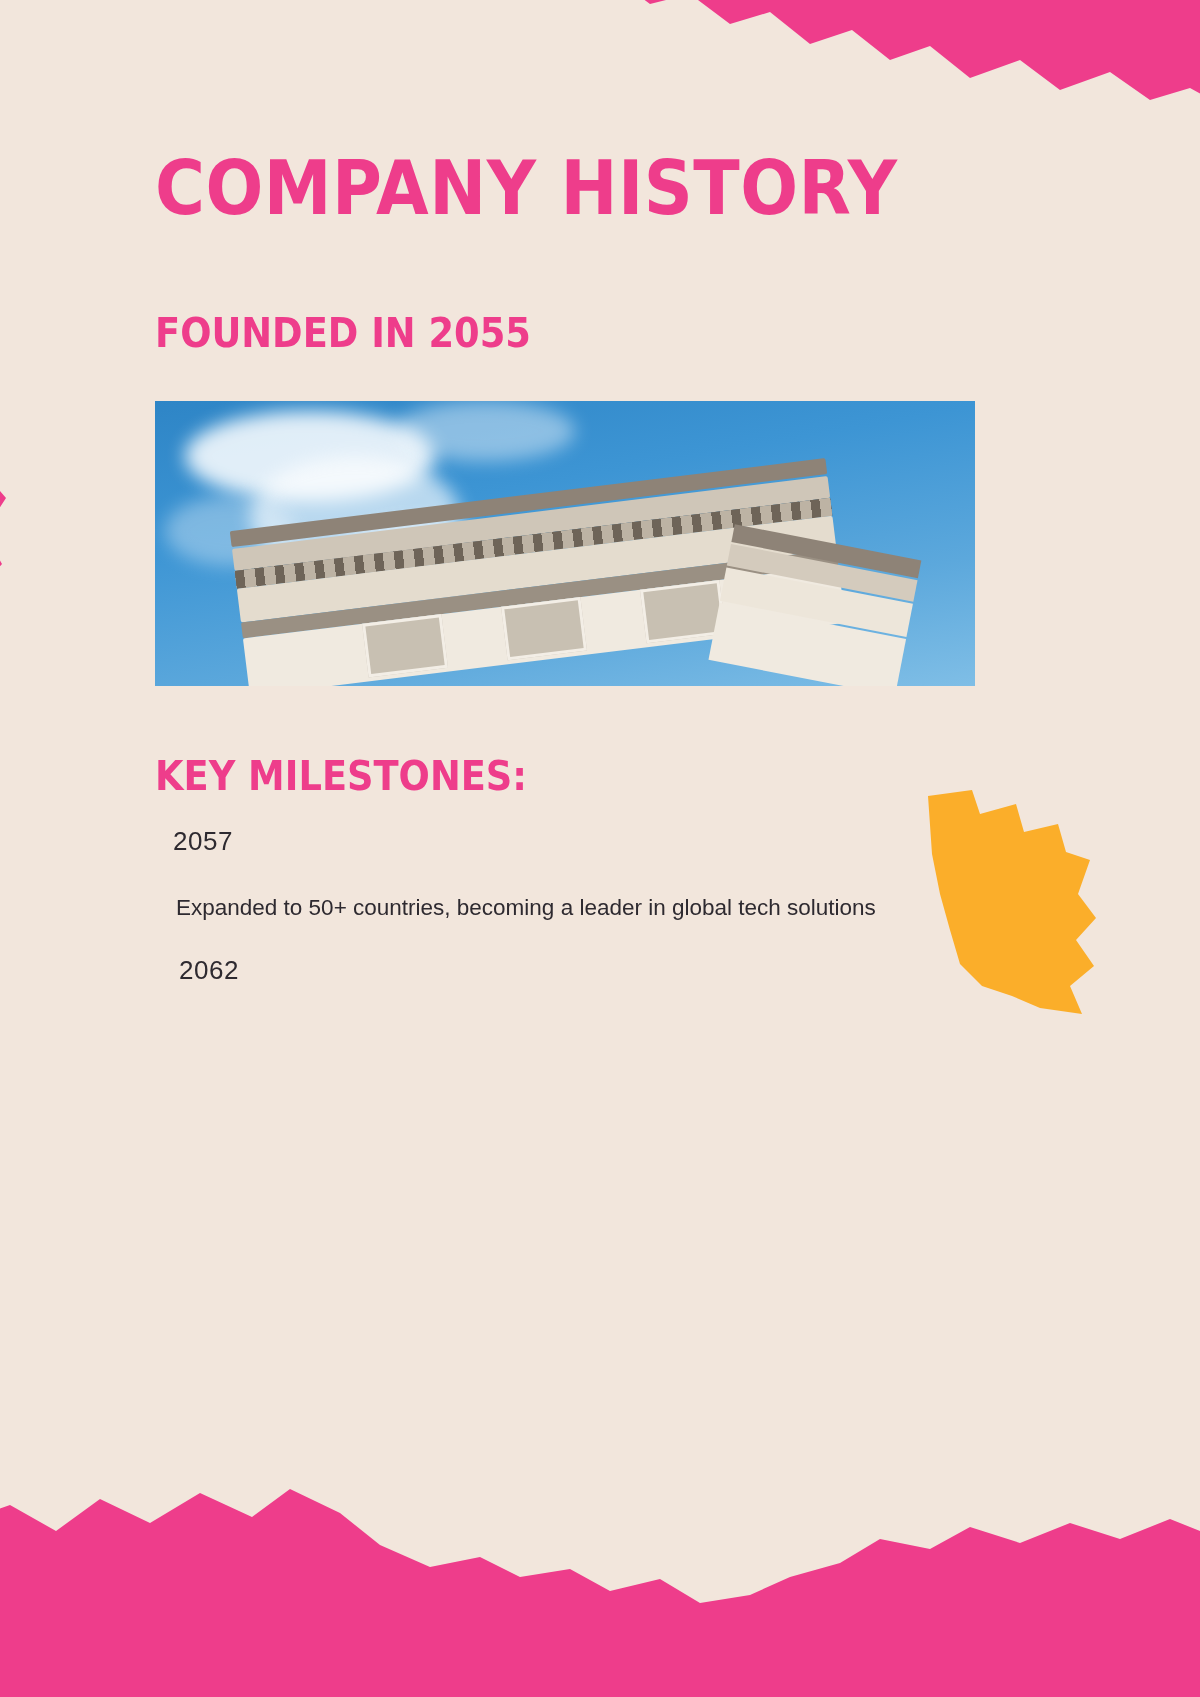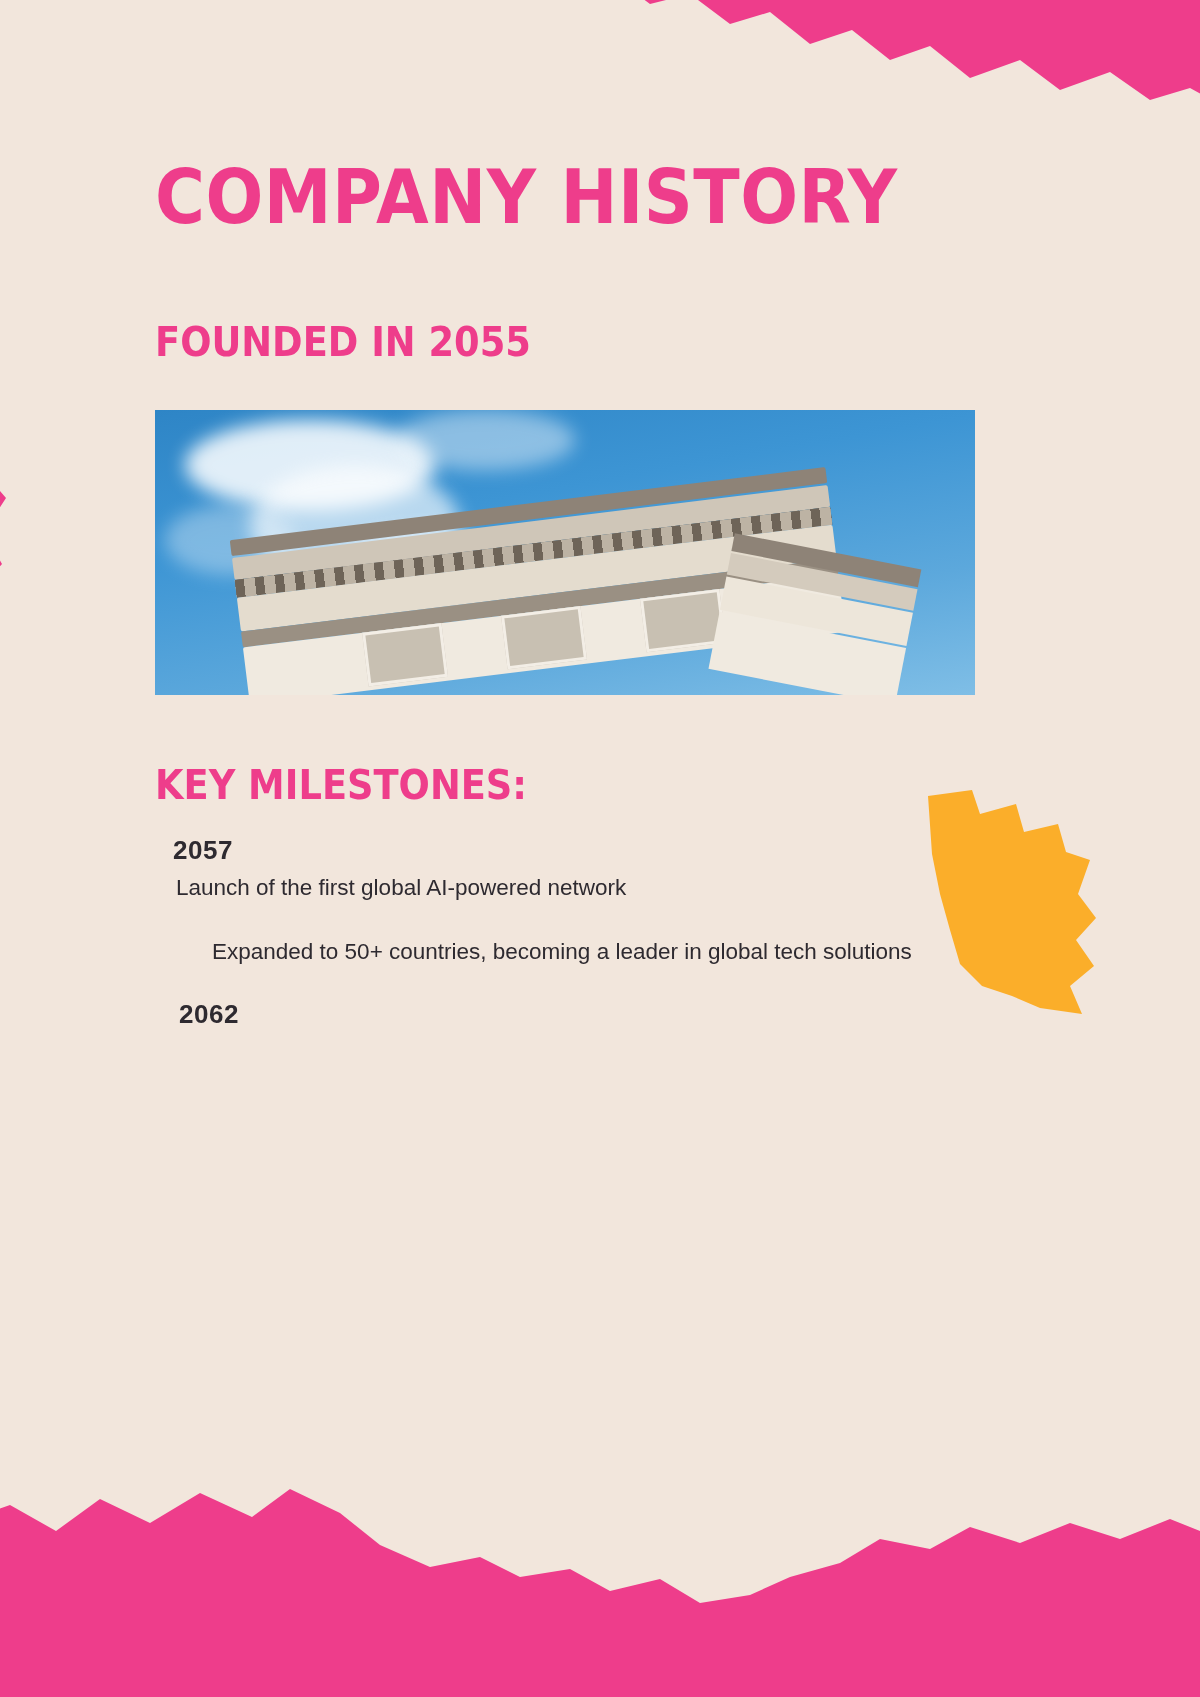--- a/index.html
+++ b/index.html
@@ -53,21 +53,21 @@
     bottom: -30px;
     left: -40px;
     width: 1280px;
     height: 300px;
   }
 
   
   .content {
     position: absolute;
     left: 155px;
-    top: 12px;
+    top: 3px;
     width: 900px;
   }
 
   .title {
     font-family: "DejaVu Sans", sans-serif;
     font-weight: bold;
     font-size: 74px;
     line-height: 1;
     letter-spacing: 0.5px;
     color: #EE3D8B;
@@ -201,33 +201,33 @@
   .milestone-list {
     margin: 0;
     padding: 30px 0 0 18px;
     list-style: none;
   }
   .milestone {
     margin-bottom: 34px;
   }
   .milestone .year {
     font-family: "Liberation Sans", sans-serif;
-    font-weight: bold;
+    font-weight: normal;
     font-size: 26px;
     color: #2E2A30;
     letter-spacing: 0.5px;
   }
   .milestone .desc {
     font-family: "Liberation Sans", sans-serif;
     font-size: 22.5px;
     color: #2E2A30;
     padding-top: 9px;
     padding-left: 3px;
   }
-  .milestone.m2 .desc { padding-top: 4px; margin-left: 36px; }
+  .milestone.m2 .desc { padding-top: 4px; }
   .milestone.m3 { padding-left: 6px; }
 </style>
 </head>
 <body>
 
 <div class="page">
 
   <svg class="deco deco-top-right" viewBox="0 0 640 150" preserveAspectRatio="none">
     <path d="M640,0 L640,150 L600,128 L560,140 L520,112 L470,130 L430,100 L380,118 L340,86 L300,100 L262,70
              L220,84 L180,52 L140,64 L100,34 L60,44 L20,14 L0,20 L0,0 Z" fill="#EE3D8B"></path>
@@ -282,21 +282,20 @@
         <div class="slab r3"></div>
         <div class="slab r4"></div>
       </div>
     </div>
 
     <h2 class="milestones-head">KEY MILESTONES:</h2>
 
     <ul class="milestone-list">
       <li class="milestone m1">
         <div class="year">2057</div>
-        <div class="desc">Launch of the first global AI-powered network</div>
       </li>
       <li class="milestone m2">
         <div class="desc">Expanded to 50+ countries, becoming a leader in global tech solutions</div>
       </li>
       <li class="milestone m3">
         <div class="year">2062</div>
       </li>
     </ul>
 
   </div>

